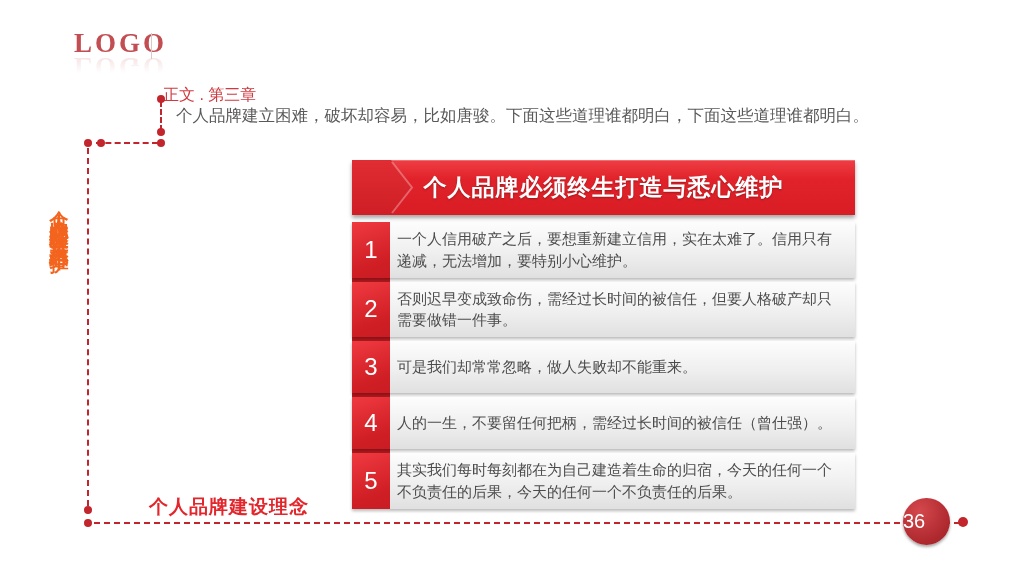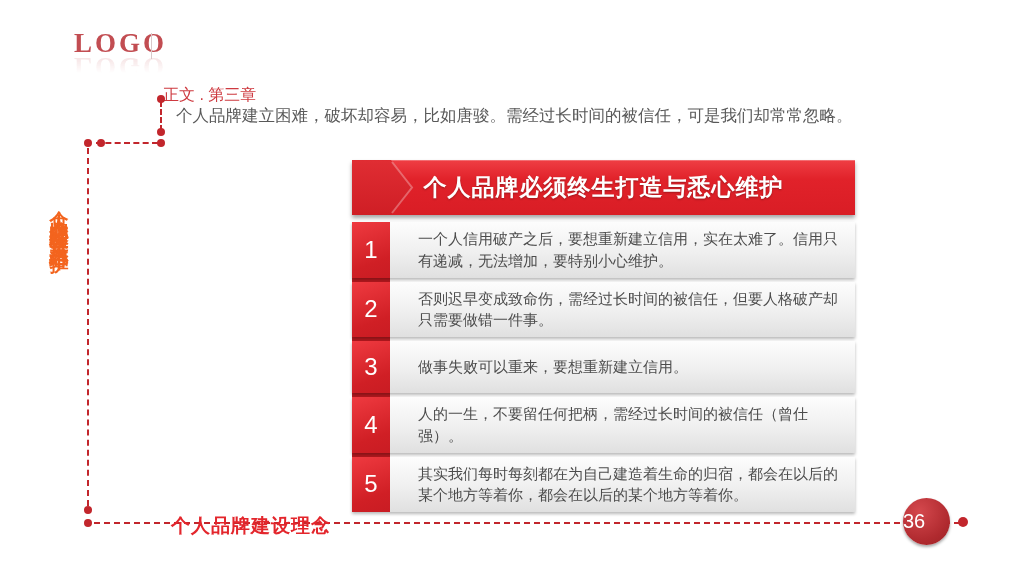--- a/index.html
+++ b/index.html
@@ -50,45 +50,45 @@
     display:flex; flex-direction:column; gap:4px; }
   .panel-list::before { content:""; position:absolute; left:0; top:0; bottom:0;
     width:38px; background:#b5191f; }
   .row { position:relative; display:flex; min-height:52px;
     box-shadow:0 2px 3px rgba(0,0,0,.28); }
   .row .num { flex:0 0 38px; display:flex; align-items:center; justify-content:center;
     background:linear-gradient(160deg, #ef3a40, #d01f25 70%, #c91c23);
     color:#fff; font-size:24px; }
   .row .txt { flex:1; display:flex; align-items:center;
     background:linear-gradient(#fdfdfd, #efefef 55%, #e0e0e0);
-    color:#4c4c4c; font-size:15px; line-height:1.45; padding:6px 10px 6px 28px; }
+    color:#4c4c4c; font-size:15px; line-height:1.45; padding:6px 10px 6px 7px; }
 
   
-  .footer-label { position:absolute; left:171px; top:494px;
-    font-size:19px; font-weight:bold; color:#e3262c; letter-spacing:1px;margin-top:19px; }
+  .footer-label { position:absolute; left:149px; top:494px;
+    font-size:19px; font-weight:bold; color:#e3262c; letter-spacing:1px; }
   .page-circle { position:absolute; left:903px; top:498px; width:47px; height:47px;
     border-radius:50%;
     background:radial-gradient(circle at 35% 28%, #d4484d, #b02a2f 65%, #9c2125);
     box-shadow:0 2px 3px rgba(0,0,0,.35);
     display:flex; align-items:center; justify-content:flex-start;
     color:#fff; font-size:20px; }
 </style>
 </head>
 <body>
 
 <div class="slide">
 
   <div class="logo-wrap">
     <div class="logo-text">LOGO</div>
     <div class="logo-text logo-reflect">LOGO</div>
   </div>
   <div class="header-divider"></div>
   <div class="breadcrumb">正文 . 第三章</div>
 
-  <div class="intro">个人品牌建立困难，破坏却容易，比如唐骏。需经过长时间的被信任，可是我们却常常忽略。</div>
+  <div class="intro">个人品牌建立困难，破坏却容易，比如唐骏。下面这些道理谁都明白，下面这些道理谁都明白。</div>
 
   <div class="dash-v" style="left:160px; top:101px; height:30px;"></div>
   <div class="dot d8" style="left:157px; top:95px;"></div>
   <div class="dot d8" style="left:157px; top:128px;"></div>
   <div class="dash-h" style="left:96px; top:142px; width:62px;"></div>
   <div class="dot d8" style="left:84px; top:139px;"></div>
   <div class="dot d8" style="left:97px; top:139px;"></div>
   <div class="dot d8" style="left:157px; top:139px;"></div>
 
   <div class="dash-v" style="left:87px; top:148px; height:358px;"></div>
@@ -118,35 +118,35 @@
   <div class="row">
     <div class="num">2</div>
     <div class="txt">
             <span>否则迟早变成致命伤，需经过长时间的被信任，但要人格破产却只需要做错一件事。</span>
           </div>
   </div>
 
   <div class="row">
     <div class="num">3</div>
     <div class="txt">
-            <span>做事失败可以重来，要想重新建立信用。</span>
+            <span>可是我们却常常忽略，做人失败却不能重来。</span>
           </div>
   </div>
 
   <div class="row">
     <div class="num">4</div>
     <div class="txt">
             <span>人的一生，不要留任何把柄，需经过长时间的被信任（曾仕强）。</span>
           </div>
   </div>
 
   <div class="row">
     <div class="num">5</div>
     <div class="txt">
-            <span>其实我们每时每刻都在为自己建造着生命的归宿，都会在以后的某个地方等着你，都会在以后的某个地方等着你。</span>
+            <span>其实我们每时每刻都在为自己建造着生命的归宿，今天的任何一个不负责任的后果，今天的任何一个不负责任的后果。</span>
           </div>
   </div>
 </div>
   </div>
 
   <div class="footer-label">个人品牌建设理念</div>
   <div class="page-circle">
     <span>36</span>
   </div>
 

